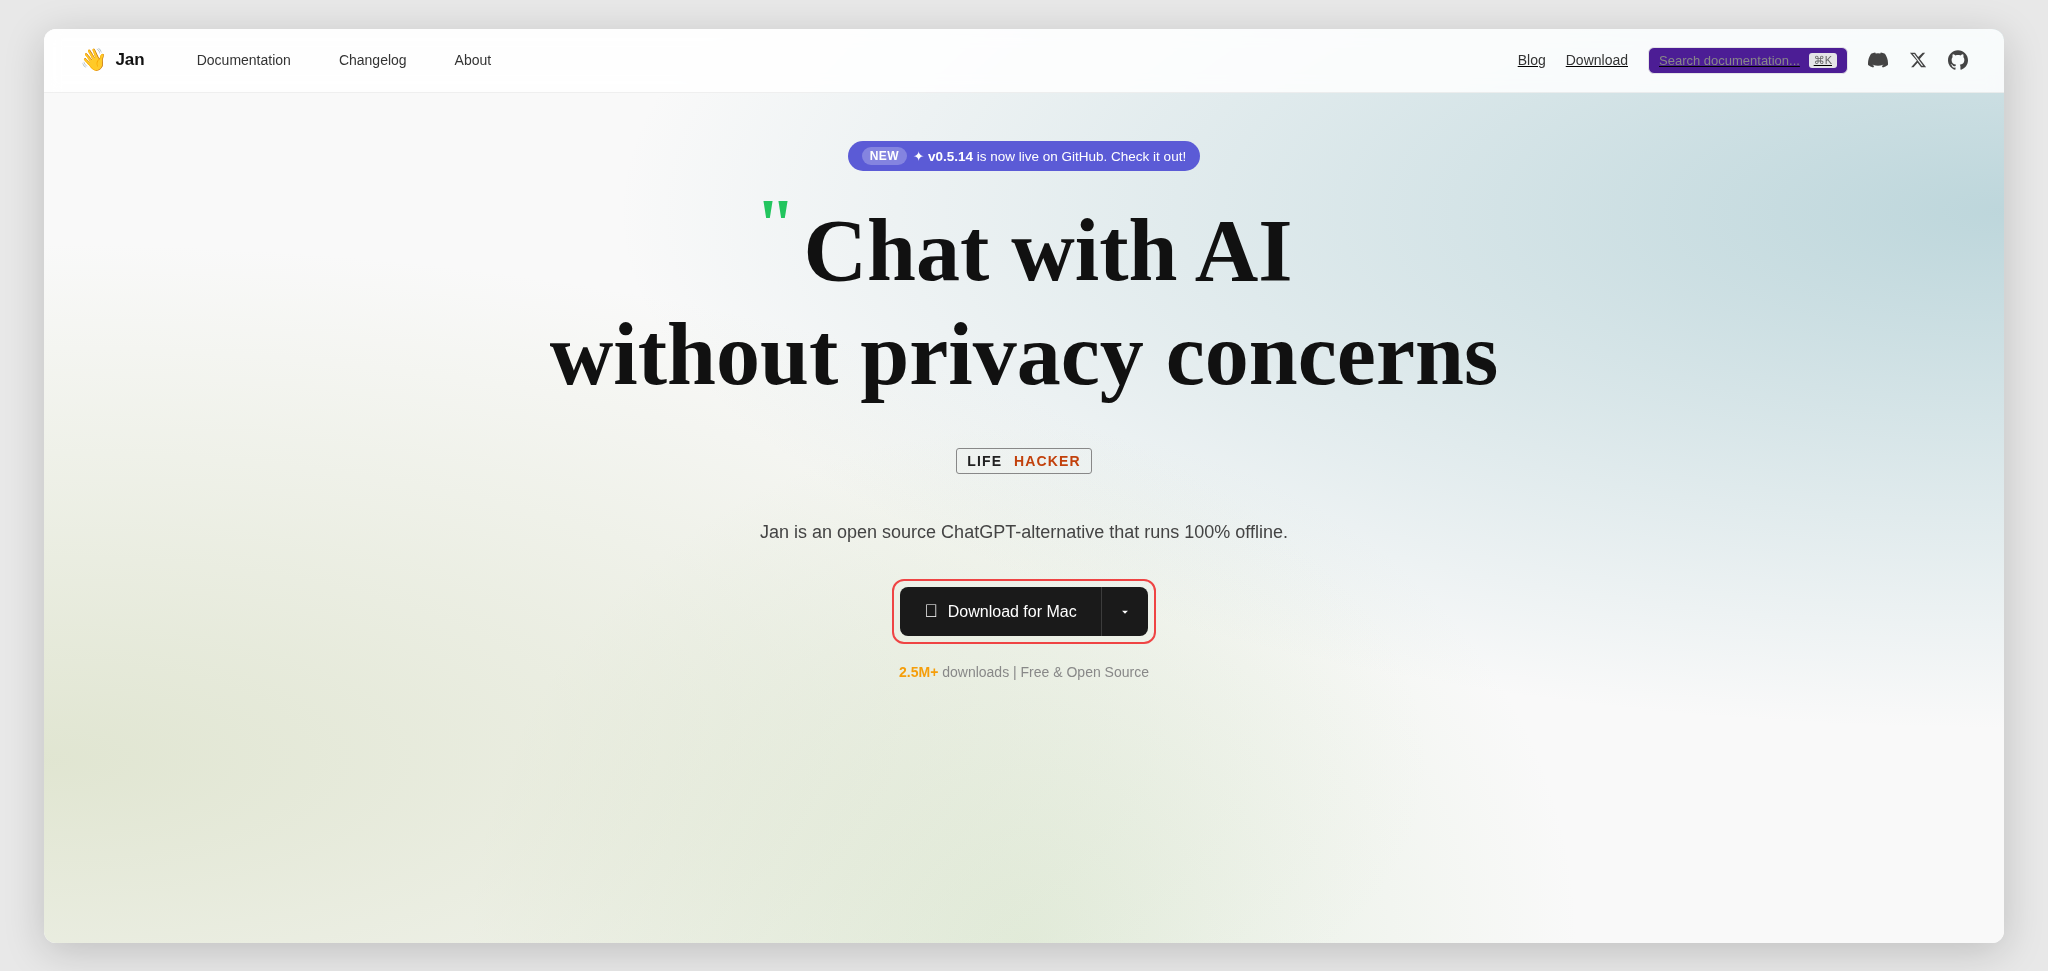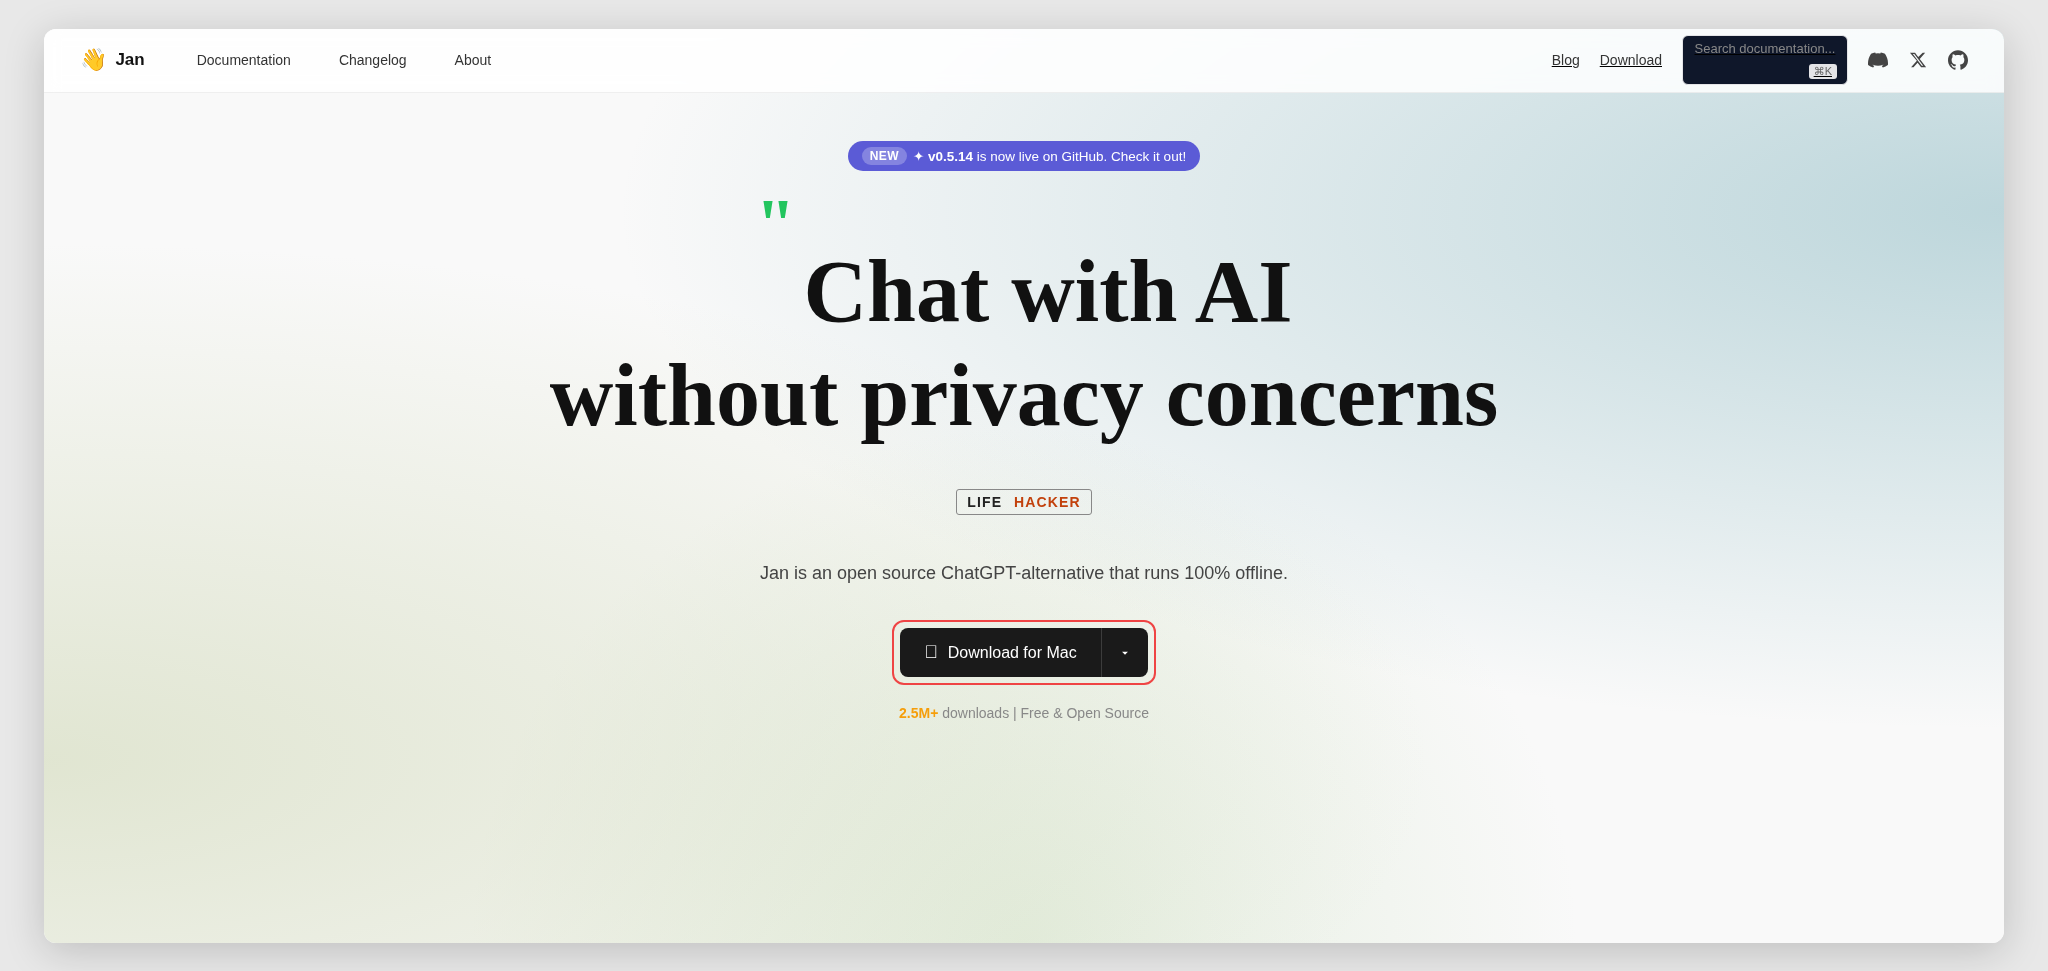--- a/index.html
+++ b/index.html
@@ -93,28 +93,27 @@
     .nav-right-link {
       font-size: 14px;
       color: #333;
       text-decoration: none;
     }
 
     .search-box {
       display: flex;
       align-items: center;
       gap: 8px;
-      background: #0f172a;
+      background: #4c1d95;
       border: 1px solid #e4e4e7;
       border-radius: 6px;
       padding: 5px 10px;
       font-size: 13px;
       color: #888;
-      width: 166px;
-      flex-direction: column;
+      width: 200px;
     }
 
     .search-kbd {
       background: #e4e4e7;
       border-radius: 3px;
       padding: 1px 5px;
       font-size: 11px;
       color: #666;
       margin-left: auto;
     }
@@ -183,21 +182,20 @@
       font-family: Georgia, serif;
     }
 
     .headline {
       font-family: Georgia, 'Times New Roman', serif;
       font-size: 88px;
       font-weight: 700;
       line-height: 1.1;
       color: #111;
       display: inline;
-      margin-top: 41px;
     }
 
     .headline-line2 {
       display: block;
       font-family: Georgia, 'Times New Roman', serif;
       font-size: 88px;
       font-weight: 700;
       line-height: 1.1;
       color: #111;
       margin-top: 8px;

